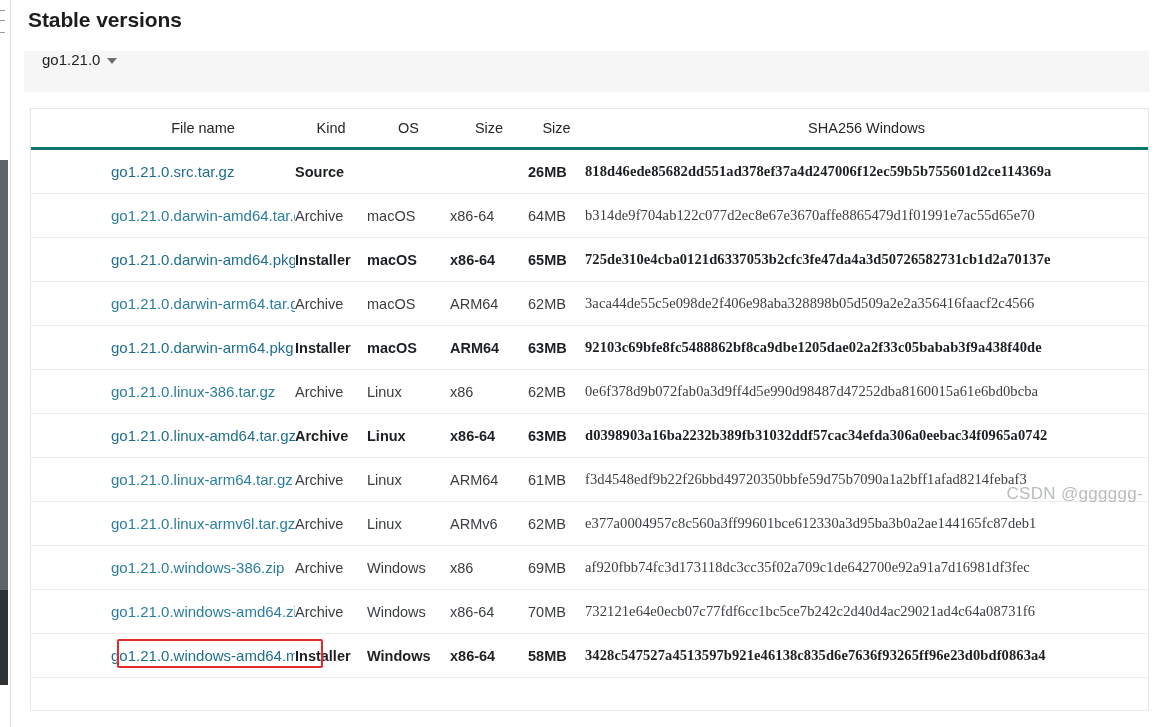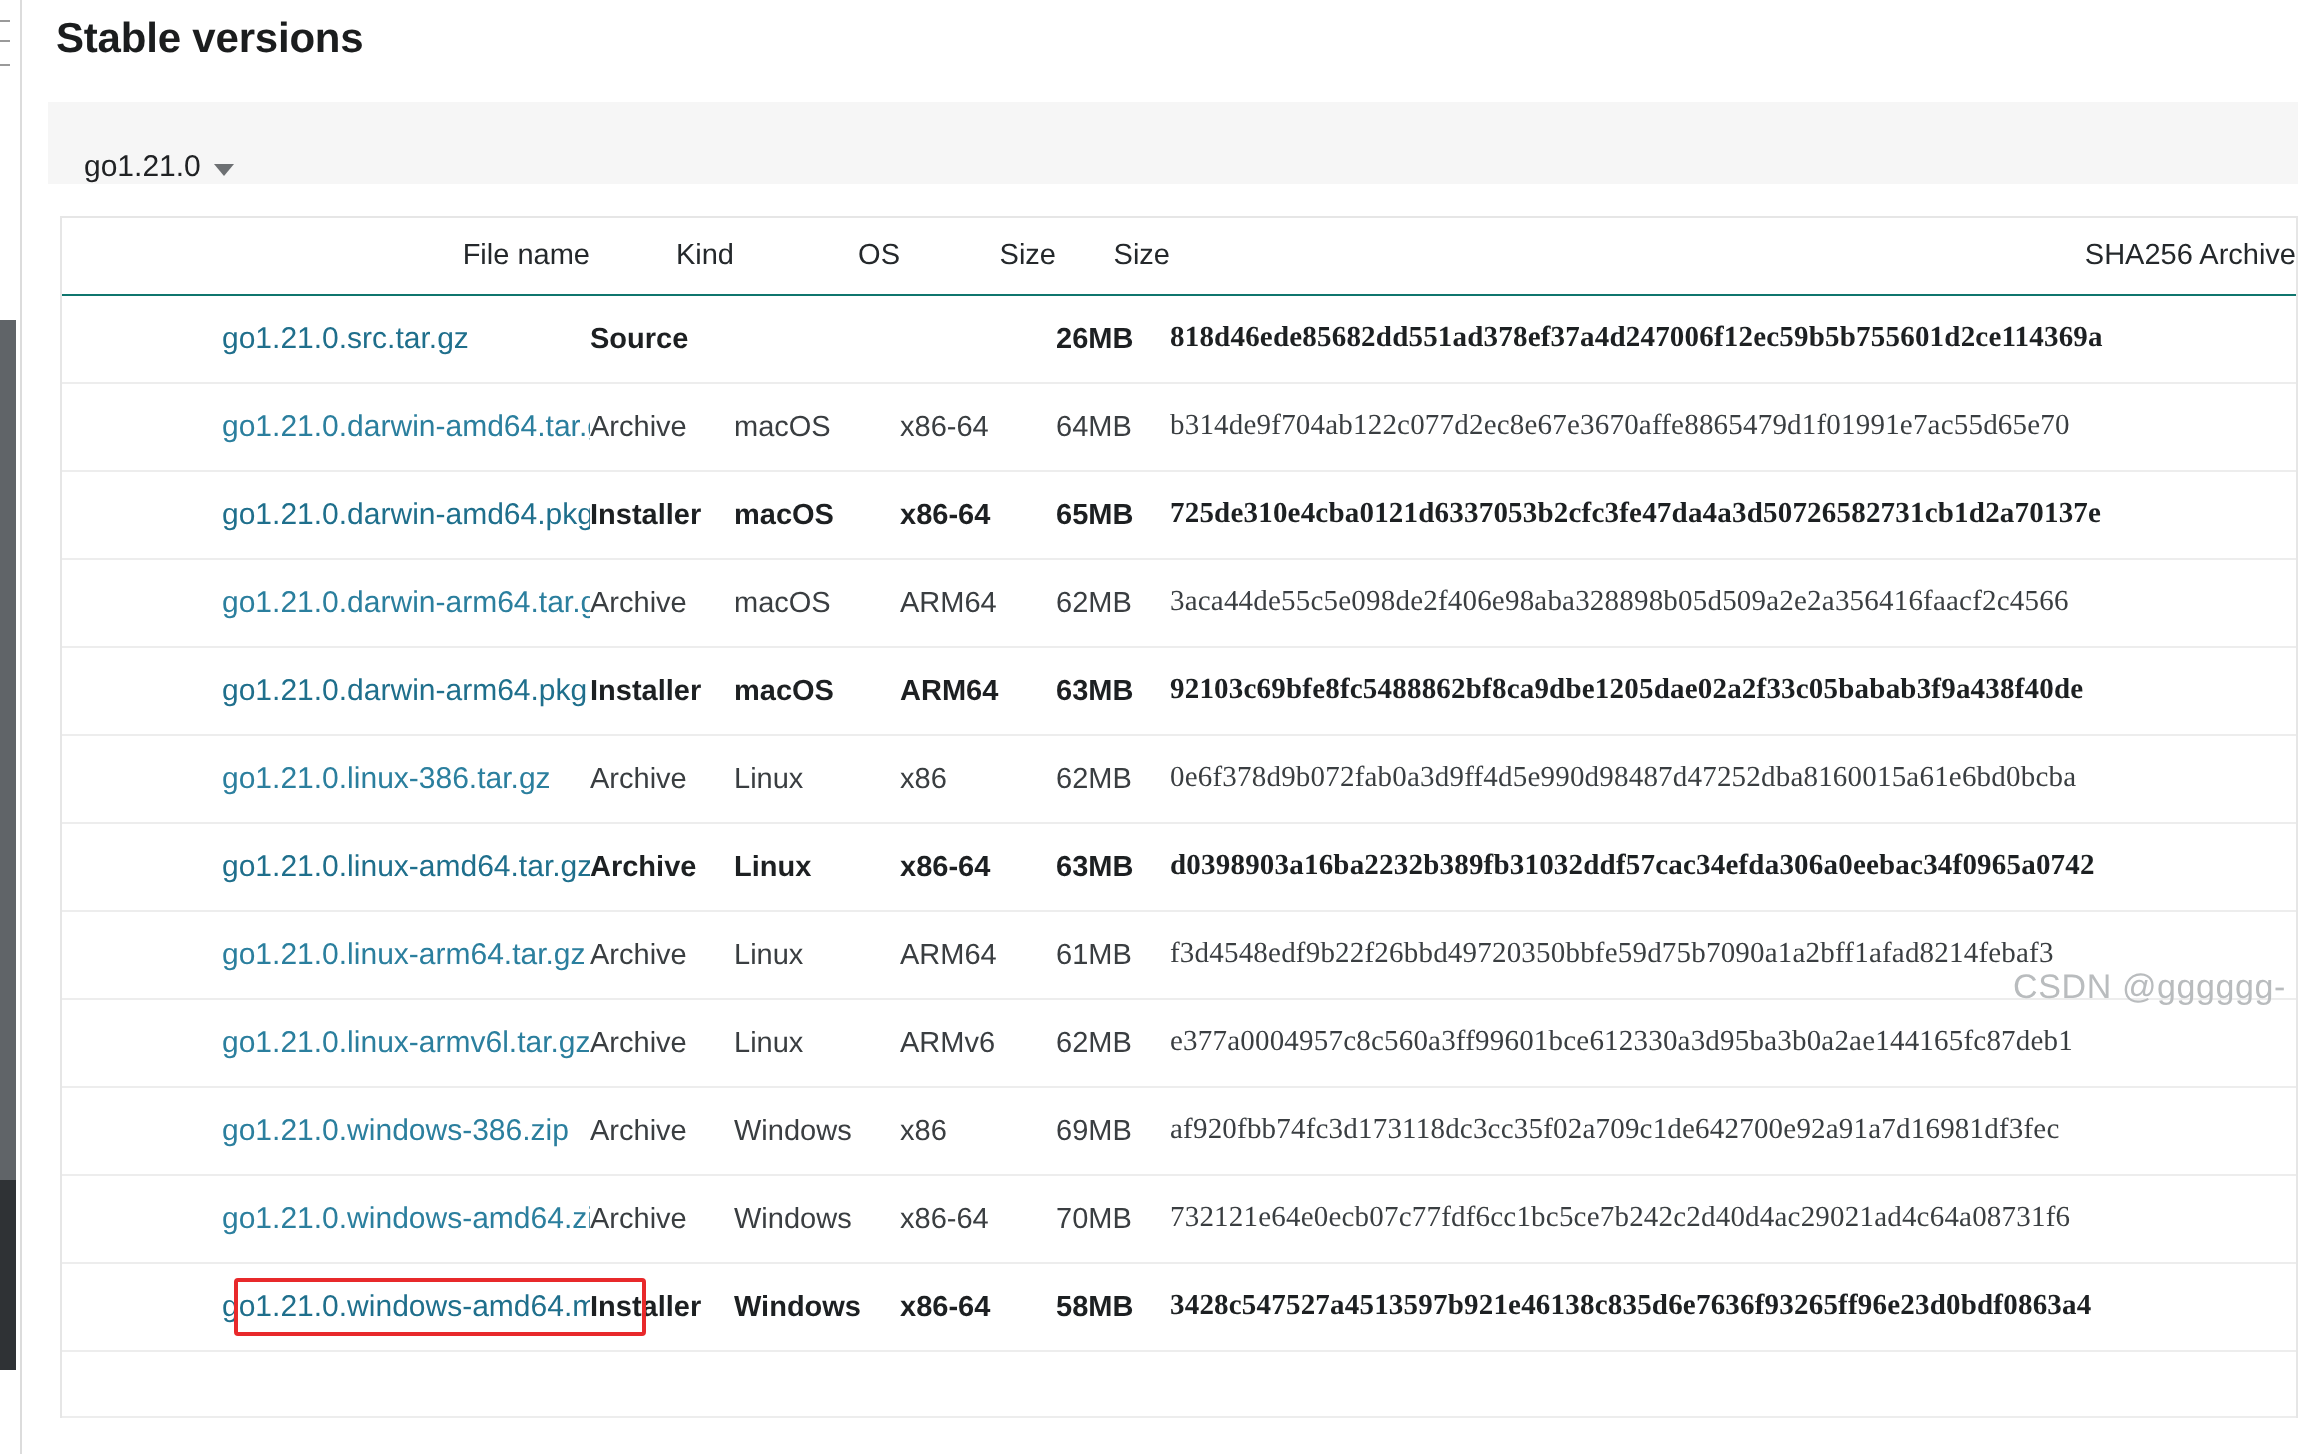--- a/index.html
+++ b/index.html
@@ -77,21 +77,21 @@
 
   
   #version-bar {
     position: absolute;
     left: 12px;
     top: 51px;
     width: 1125px;
     height: 41px;
     background: #f6f6f6;
     display: flex;
-    align-items: flex-end;
+    align-items: flex-start;
   }
   #version-toggle {
     margin-left: 18px;
     font-size: 15px;
     color: #202224;
     display: flex;
     align-items: center;
     gap: 7px;
     cursor: pointer;
     user-select: none;
@@ -123,26 +123,26 @@
     table-layout: fixed;
   }
   table.dl col.c-file { width: 264px; }
   table.dl col.c-kind { width: 72px; }
   table.dl col.c-os   { width: 83px; }
   table.dl col.c-arch { width: 78px; }
   table.dl col.c-size { width: 57px; }
   table.dl col.c-sum  { width: auto; }
 
   table.dl th {
-    text-align: right;
+    text-align: center;
     font-weight: normal;
     font-size: 14.5px;
     color: #24282b;
     padding: 11px 0 11px 0;
-    border-bottom: 1px solid #0f766e;
+    border-bottom: 3px solid #0f766e;
     vertical-align: middle;
   }
   table.dl th.c0 { padding-left: 80px; }
 
   table.dl td {
     font-size: 14.5px;
     color: #3a3e41;
     padding: 13px 0 13px 0;
     border-bottom: 1px solid #ededed;
     vertical-align: middle;
@@ -232,21 +232,21 @@
           <col class="c-size">
           <col class="c-sum">
       </colgroup>
       <thead>
         <tr>
           <th class="c0">File name</th>
           <th>Kind</th>
           <th>OS</th>
           <th>Size</th>
           <th>Size</th>
-          <th>SHA256 Archive</th>
+          <th>SHA256 Windows</th>
         </tr>
       </thead>
       <tbody id="table-body">
           <tr class="hl">
             <td class="c0"><a class="fname">go1.21.0.src.tar.gz</a></td>
             <td>Source</td>
             <td></td>
             <td></td>
             <td>26MB</td>
             <td class="sum">818d46ede85682dd551ad378ef37a4d247006f12ec59b5b755601d2ce114369a</td>

